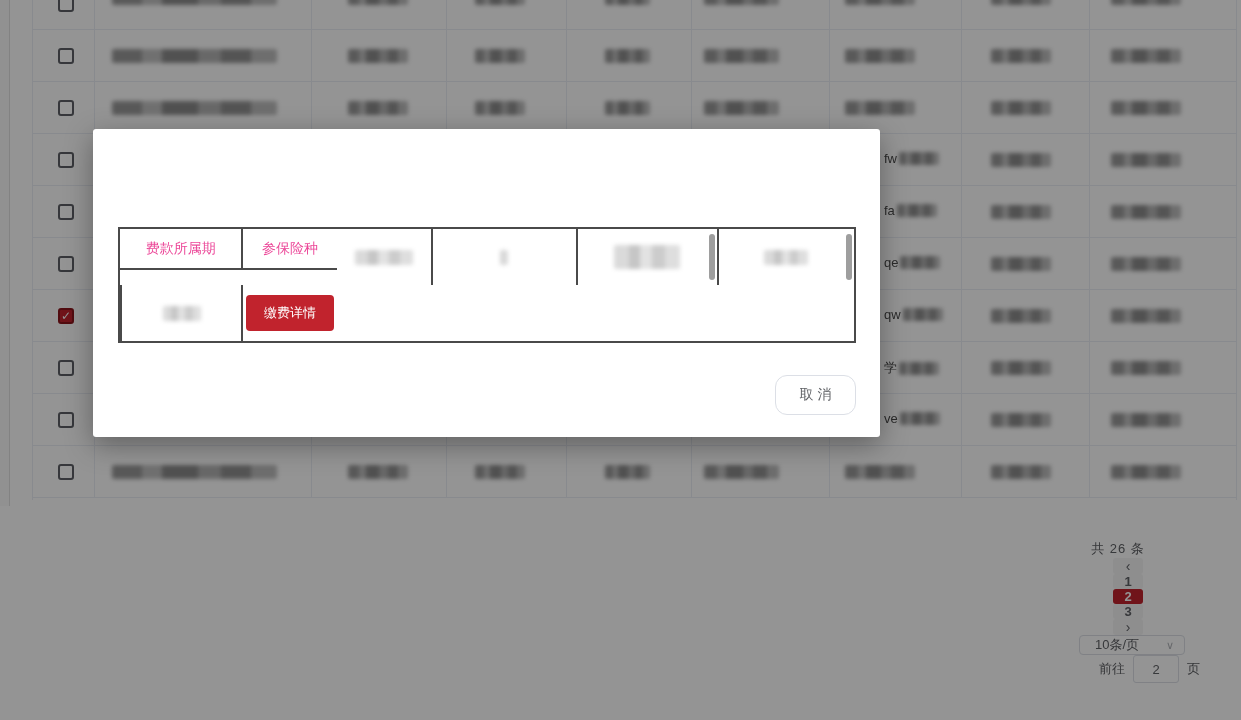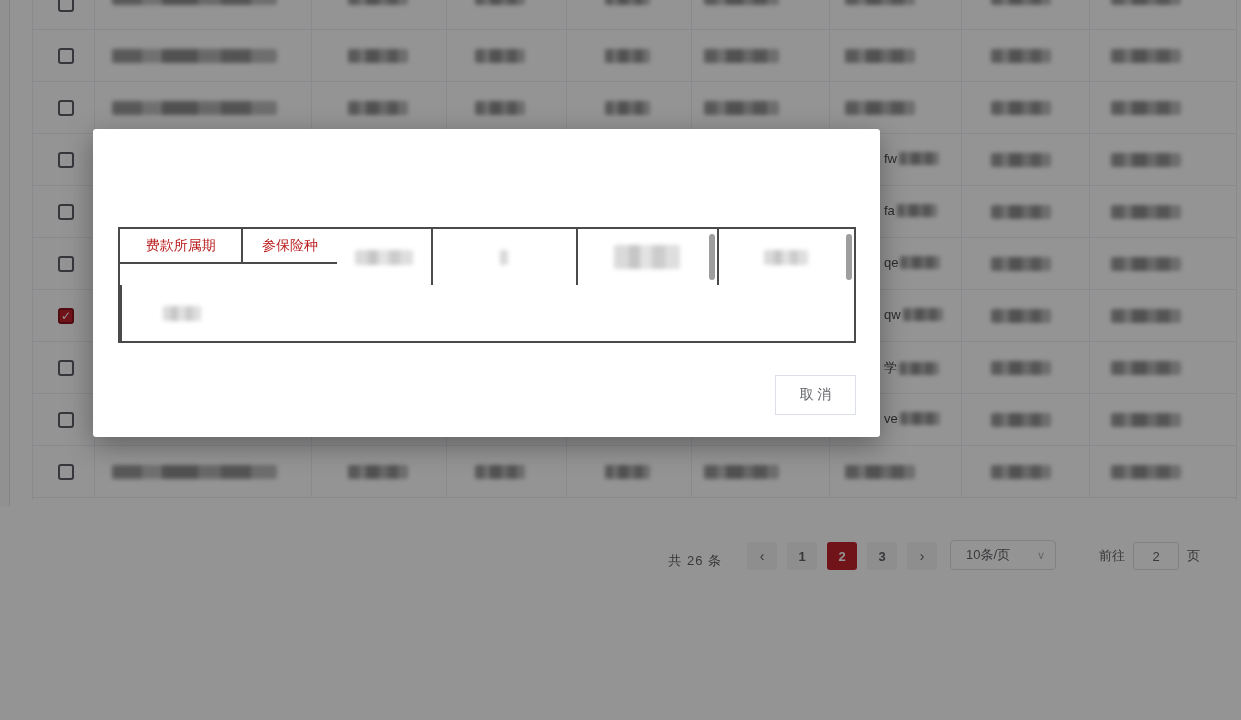--- a/index.html
+++ b/index.html
@@ -47,21 +47,21 @@
   .prefix-group {
     position: absolute; left: 851px; top: 17px;
     display: flex; align-items: center; gap: 2px;
     font-size: 13px; color: #4a4a4a;
   }
   .prefix-group .blur { position: static; width: 40px; height: 13px; }
 
   
   .pagination {
     position: absolute; top: 540px; right: 41px; height: 30px;
-    display: flex; align-items: flex-end; font-size: 13px; color: #606266;
+    display: flex; align-items: center; font-size: 13px; color: #606266; flex-direction: column;
   }
   .pg-total { margin-right: 20px; letter-spacing: 1px; }
   .pg-btn {
     min-width: 30px; height: 28px; margin: 0 5px; border-radius: 3px;
     background: #f4f4f5; color: #606266; font-size: 13px; font-weight: bold;
     display: flex; align-items: center; justify-content: center; cursor: pointer;
     border: none;
   }
   .pg-btn.arrow { font-size: 14px; font-weight: normal; }
   .pg-btn.active { background: #c1232d; color: #ffffff; }
@@ -114,21 +114,21 @@
     position: absolute; left: 25px; top: 98px; width: 738px;
     display: grid; grid-template-columns: 122fr 96fr 95fr 145fr 142fr 138fr;
     border: 2px solid #4a4a4a;
   }
   .mt-cell {
     border-left: 2px solid #4a4a4a;
     display: flex; align-items: center; justify-content: center;
     position: relative;
   }
   .mt-cell.first { border-left: none; }
-  .mt-head { height: 35px; font-size: 14px; color: #b91c1c; border-bottom: 2px solid #4a4a4a; }
+  .mt-head { height: 41px; font-size: 14px; color: #ec4899; border-bottom: 2px solid #4a4a4a; }
   .mt-data { height: 56px; }
   .mblur {
     height: 15px; border-radius: 2px;
     background: linear-gradient(90deg,#dadada 0 22%,#c6c6c6 22% 40%,#e2e2e2 40% 58%,#cccccc 58% 78%,#dedede 78% 100%);
     filter: blur(2px);
   }
   .mblur.tall { height: 24px; }
   .scrollbar-bar {
     position: absolute; right: 2px; top: 5px; width: 6px; height: 46px;
     background: #9e9e9e; border-radius: 3px;
@@ -137,22 +137,22 @@
     width: 88px; height: 36px; background: #c1232d; color: #fff;
     border: none; border-radius: 4px; font-size: 13px; cursor: pointer;
     font-family: inherit;
   }
 
   .modal-footer {
     position: absolute; top: 246px; right: 24px;
     display: flex; gap: 11px;
   }
   .mf-btn {
-    height: 40px; border-radius: 0; font-size: 14px; cursor: pointer;
-    display: flex; align-items: center; justify-content: center; font-family: Liberation Serif, serif;
+    height: 40px; border-radius: 12px; font-size: 14px; cursor: pointer;
+    display: flex; align-items: center; justify-content: center; font-family: Liberation Sans, sans-serif;
   }
   .mf-cancel { width: 81px; background: #fff; border: 1px solid #dcdfe6; color: #606266; }
   .mf-confirm { width: 106px; background: #c1232d; border: 1px solid #c1232d; color: #fff; }
 </style>
 </head>
 <body>
 
 <div class="page">
   <div class="left-gutter"></div>
 
@@ -337,18 +337,21 @@
         <div class="mblur tall" style="width:66px"></div>
         <div class="scrollbar-bar"></div>
       </div>
     <div class="mt-cell mt-data">
         <div class="mblur" style="width:44px"></div>
         <div class="scrollbar-bar"></div>
       </div>
     <div class="mt-cell mt-data">
         <div class="mblur" style="width:38px"></div>
       </div>
+    <div class="mt-cell mt-data">
+      <button class="detail-btn">缴费详情</button>
+    </div>
   </div>
 
   <div class="modal-footer">
     <button class="mf-btn mf-cancel">取 消</button>
   </div>
 </div>
 
 </body></html>

